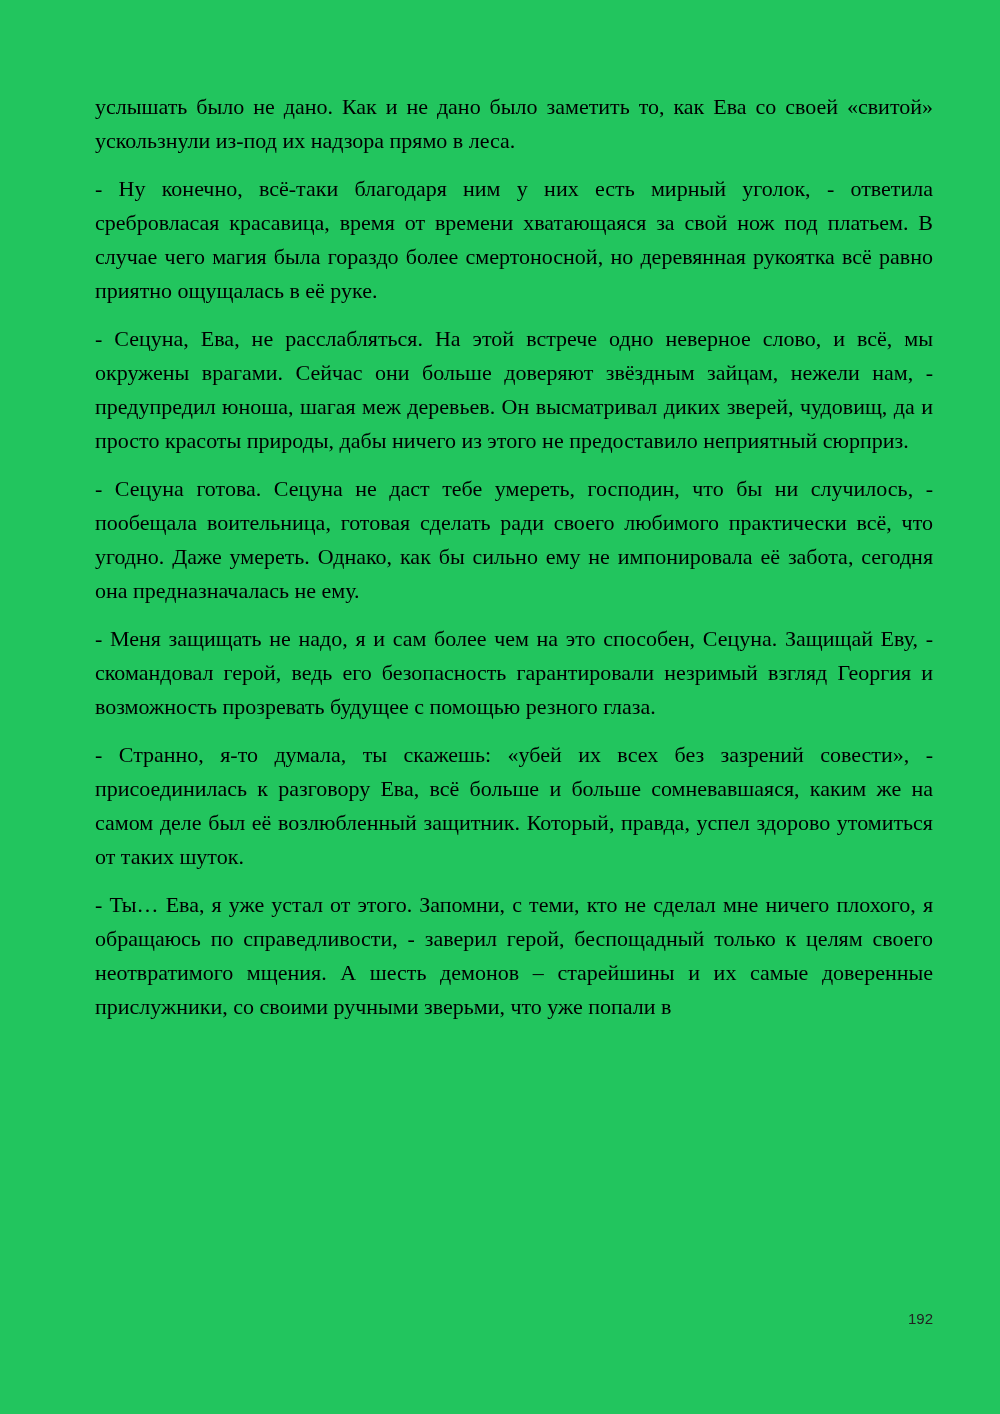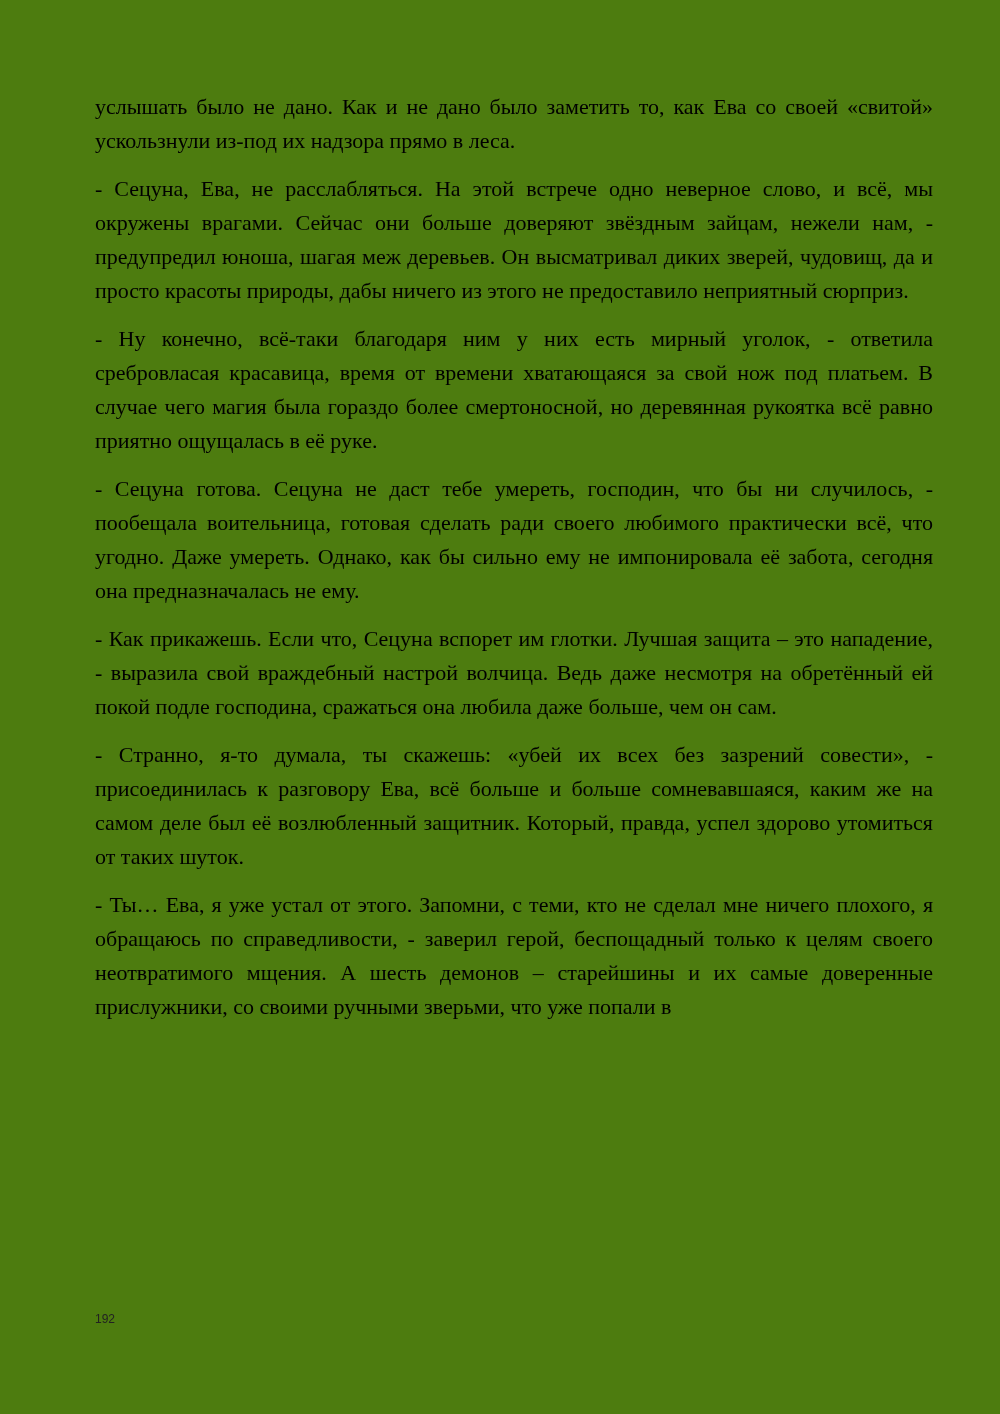--- a/index.html
+++ b/index.html
@@ -4,21 +4,21 @@
 <style>
   html, body {
     margin: 0;
     padding: 0;
     background: #ffffff;
   }
   .page {
     position: relative;
     width: 1000px;
     height: 1414px;
-    background: #4d7c0f;
+    background: #22c55e;
     overflow: hidden;
   }
   .text-block {
     position: absolute;
     left: 95px;
     top: 90px;
     width: 838px;
     font-family: "Liberation Serif", "DejaVu Serif", serif;
     font-size: 22px;
     line-height: 34px;
@@ -29,34 +29,34 @@
     margin: 0 0 14px 0;
   }
   .paragraph:last-child {
     margin-bottom: 10px;
   }
   .page-number {
     position: absolute;
     left: 95px;
     width: 838px;
     top: 1306px;
-    text-align: left;
+    text-align: right;
     font-family: "Liberation Sans", "DejaVu Sans", sans-serif;
-    font-size: 12px;
+    font-size: 15px;
     line-height: 26px;
     color: #222222;
   }
 </style>
 </head>
 <body>
 
 <div class="page">
   <div class="text-block">
     <div class="paragraph">услышать было не дано. Как и не дано было заметить то, как Ева со своей «свитой» ускользнули из-под их надзора прямо в леса.</div>
+    <div class="paragraph">- Ну конечно, всё-таки благодаря ним у них есть мирный уголок, - ответила сребровласая красавица, время от времени хватающаяся за свой нож под платьем. В случае чего магия была гораздо более смертоносной, но деревянная рукоятка всё равно приятно ощущалась в её руке.</div>
     <div class="paragraph">- Сецуна, Ева, не расслабляться. На этой встрече одно неверное слово, и всё, мы окружены врагами. Сейчас они больше доверяют звёздным зайцам, нежели нам, - предупредил юноша, шагая меж деревьев. Он высматривал диких зверей, чудовищ, да и просто красоты природы, дабы ничего из этого не предоставило неприятный сюрприз.</div>
-    <div class="paragraph">- Ну конечно, всё-таки благодаря ним у них есть мирный уголок, - ответила сребровласая красавица, время от времени хватающаяся за свой нож под платьем. В случае чего магия была гораздо более смертоносной, но деревянная рукоятка всё равно приятно ощущалась в её руке.</div>
     <div class="paragraph">- Сецуна готова. Сецуна не даст тебе умереть, господин, что бы ни случилось, - пообещала воительница, готовая сделать ради своего любимого практически всё, что угодно. Даже умереть. Однако, как бы сильно ему не импонировала её забота, сегодня она предназначалась не ему.</div>
-    <div class="paragraph">- Как прикажешь. Если что, Сецуна вспорет им глотки. Лучшая защита – это нападение, - выразила свой враждебный настрой волчица. Ведь даже несмотря на обретённый ей покой подле господина, сражаться она любила даже больше, чем он сам.</div>
+    <div class="paragraph">- Меня защищать не надо, я и сам более чем на это способен, Сецуна. Защищай Еву, - скомандовал герой, ведь его безопасность гарантировали незримый взгляд Георгия и возможность прозревать будущее с помощью резного глаза.</div>
     <div class="paragraph">- Странно, я-то думала, ты скажешь: «убей их всех без зазрений совести», - присоединилась к разговору Ева, всё больше и больше сомневавшаяся, каким же на самом деле был её возлюбленный защитник. Который, правда, успел здорово утомиться от таких шуток.</div>
     <div class="paragraph">- Ты… Ева, я уже устал от этого. Запомни, с теми, кто не сделал мне ничего плохого, я обращаюсь по справедливости, - заверил герой, беспощадный только к целям своего неотвратимого мщения. А шесть демонов – старейшины и их самые доверенные прислужники, со своими ручными зверьми, что уже попали в</div>
   </div>
   <div class="page-number">192</div>
 </div>
 
 </body></html>

